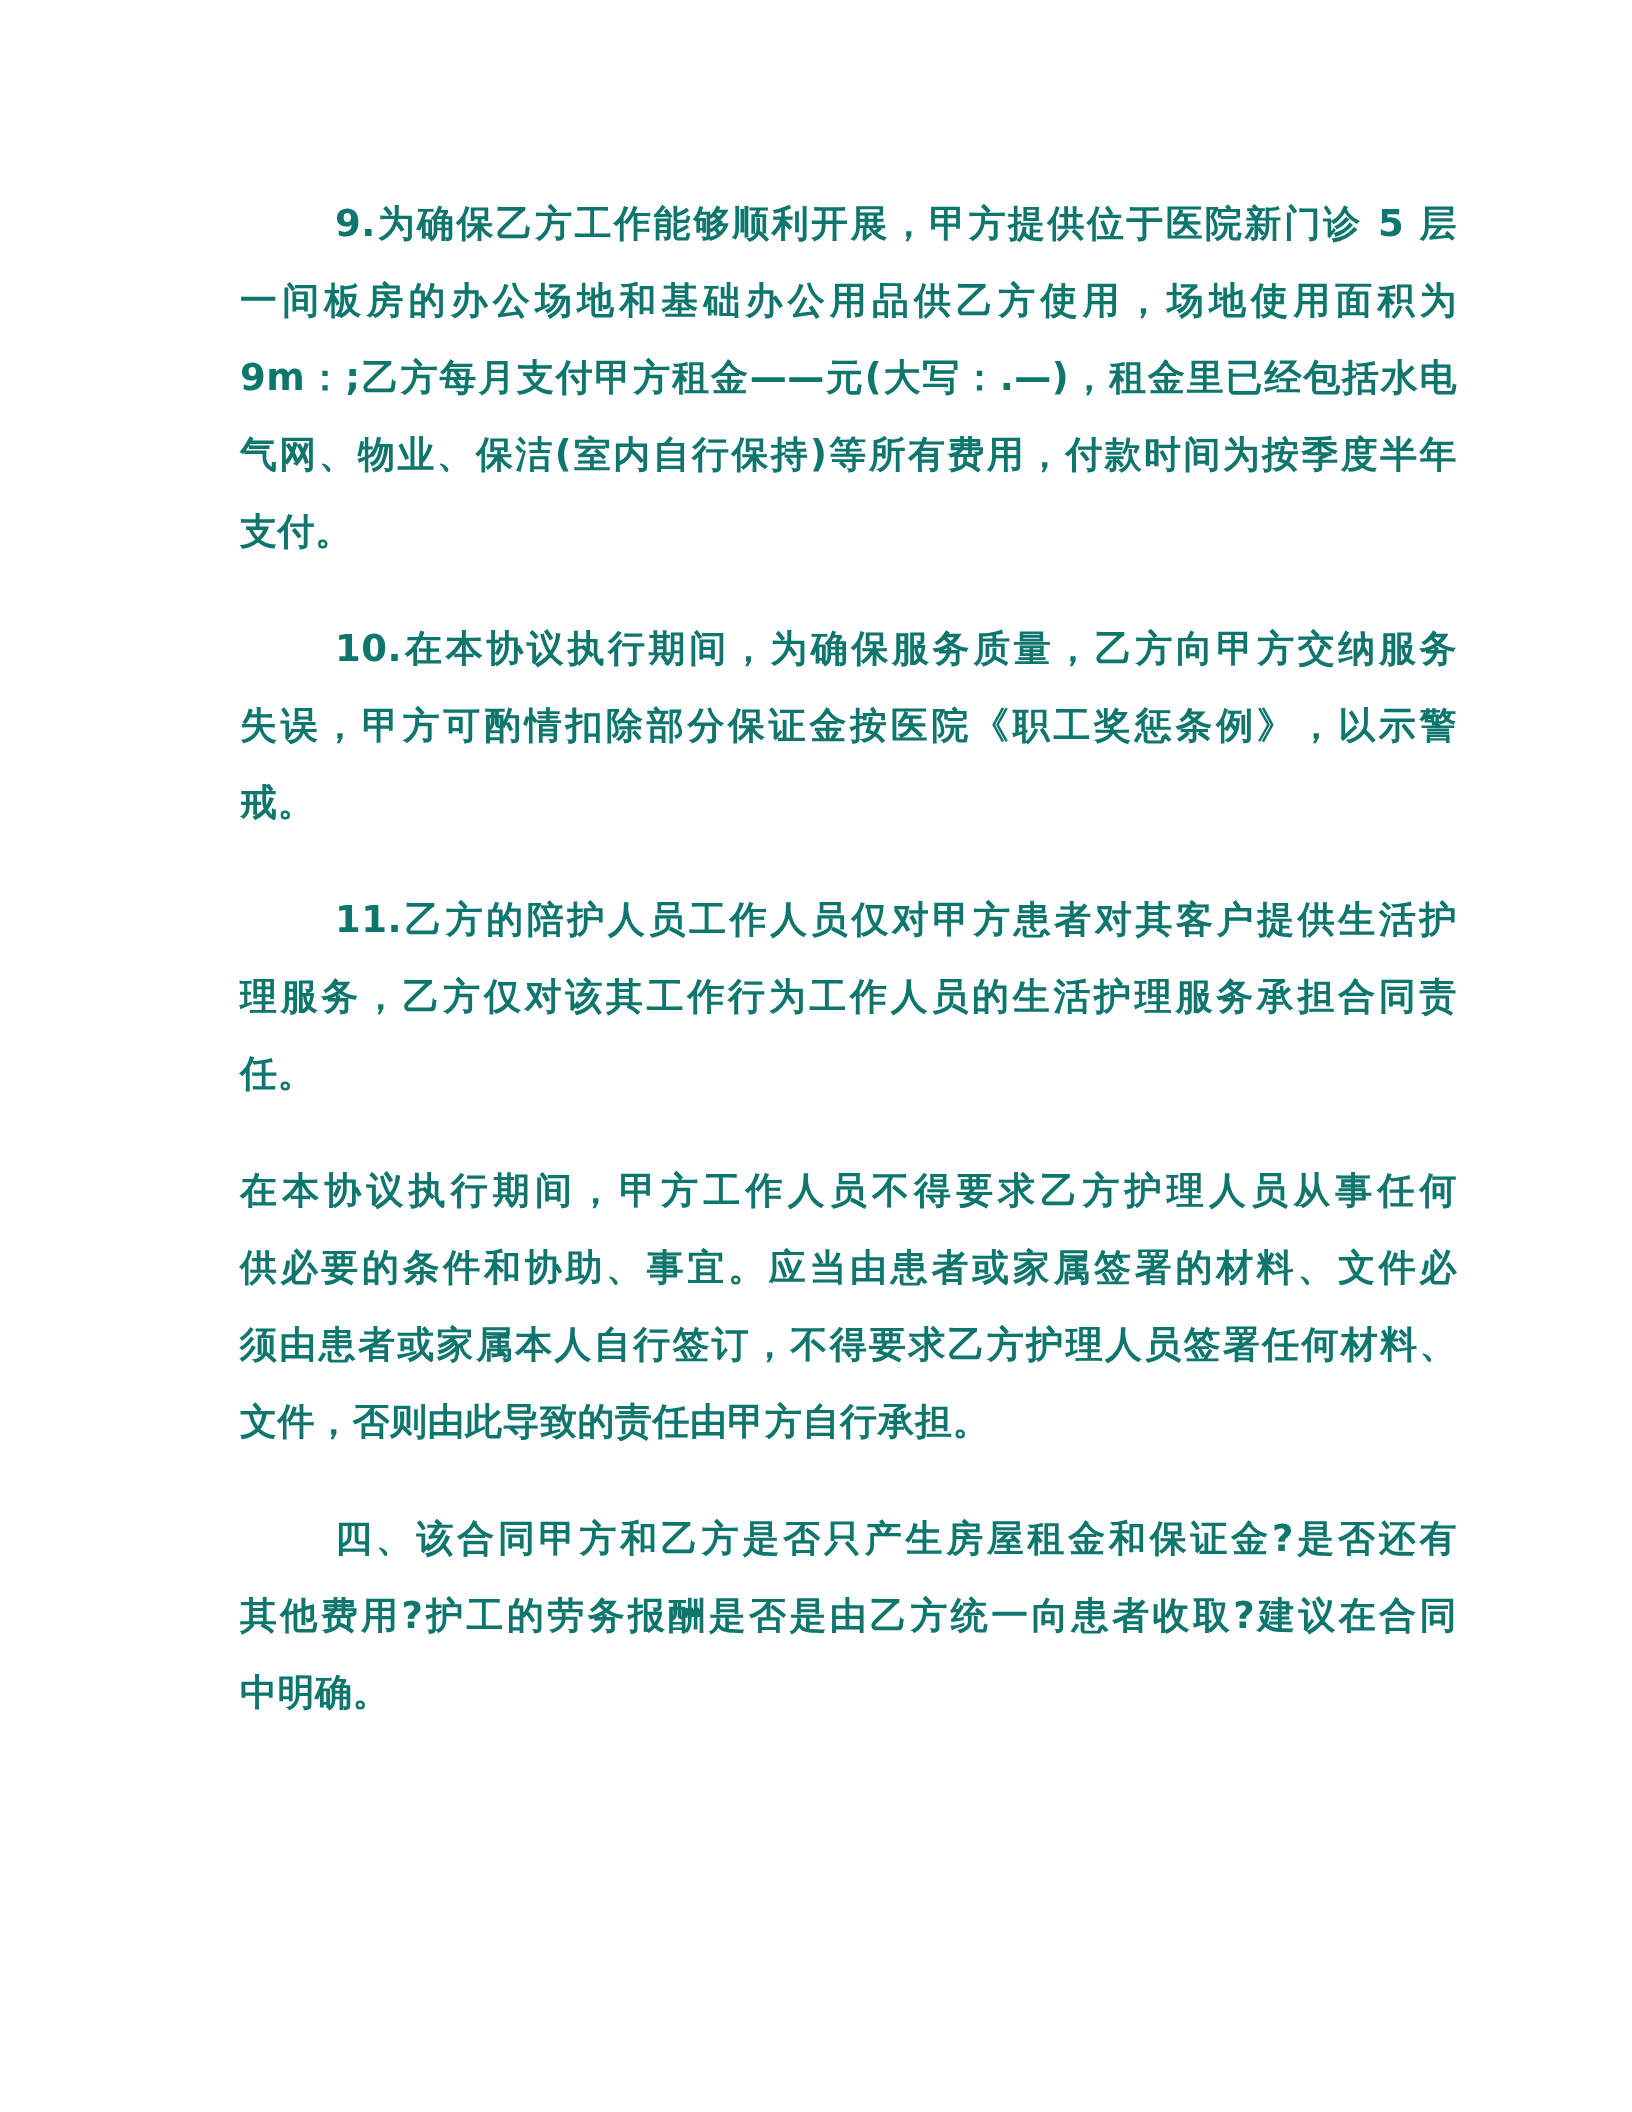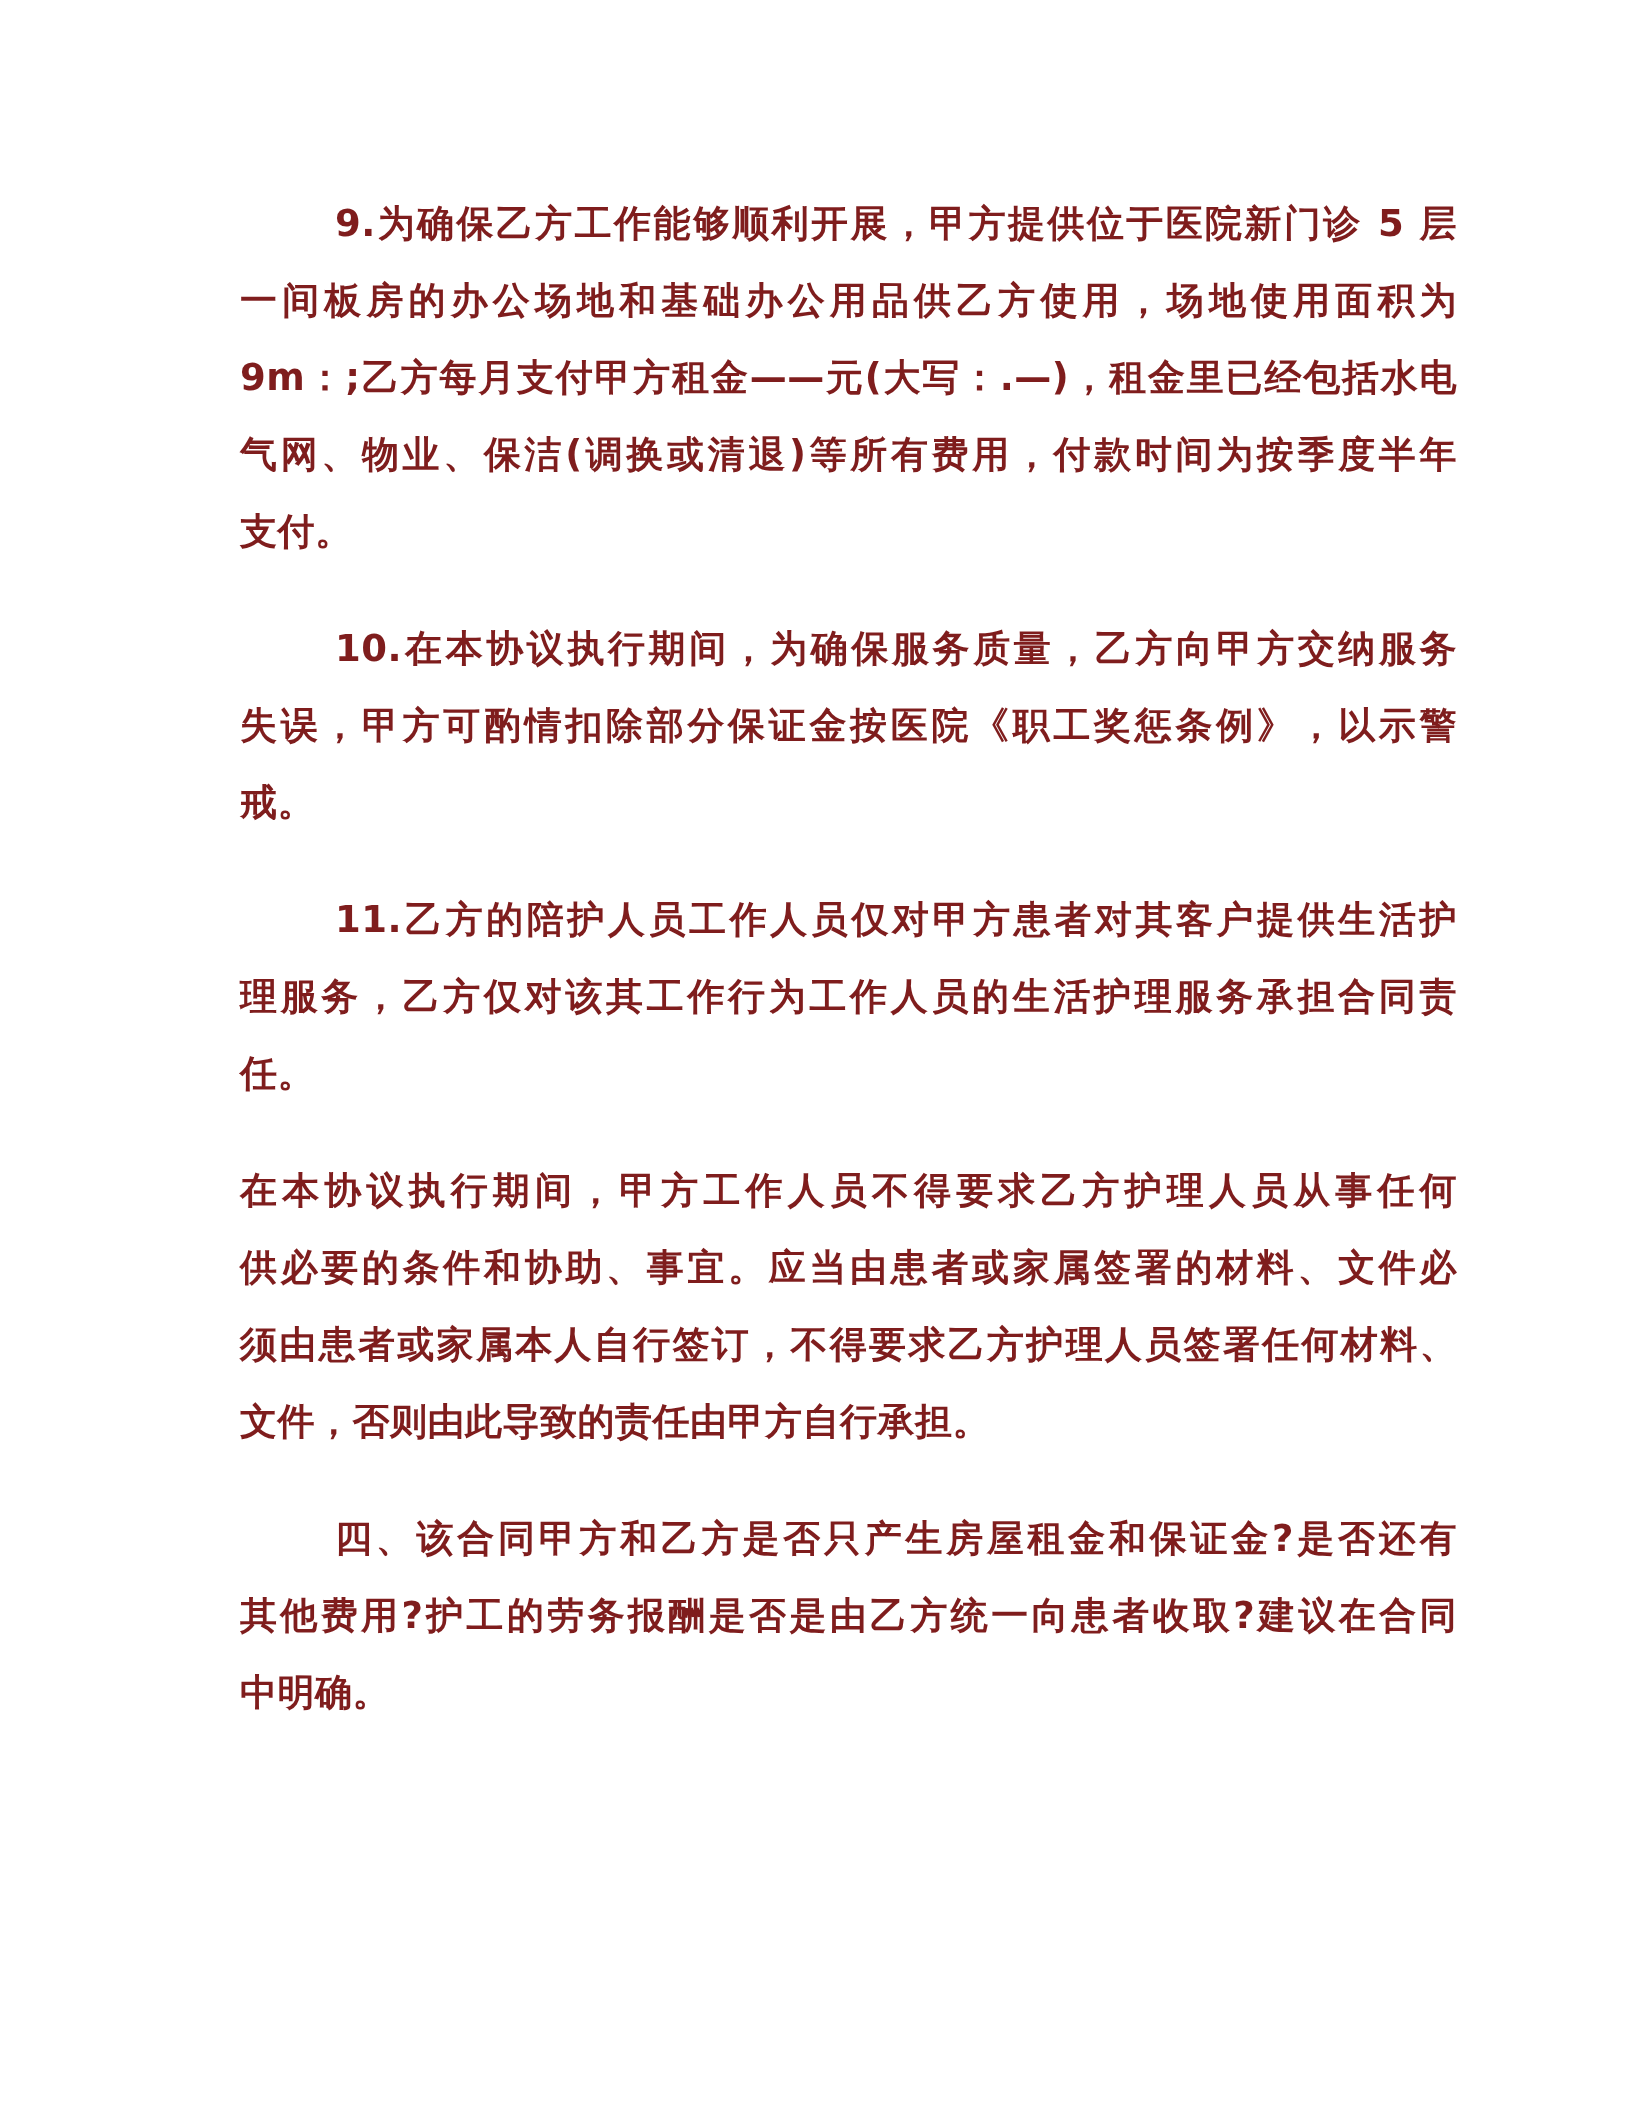--- a/index.html
+++ b/index.html
@@ -19,21 +19,21 @@
     height: 2112px;
     background: #ffffff;
     padding: 185px 175px 0 240px;
   }
   .para {
     margin: 0 0 40px 0;
   }
   .line {
     font-size: 37px;
     font-weight: 700;
-    color: #7f1d1d;
+    color: #0f766e;
     line-height: 77px;
     text-align: justify;
     text-align-last: justify;
     letter-spacing: 0.5px;
   }
   .line.first {
     text-indent: 95px;
   }
   .line.last {
     text-align: center;
@@ -42,21 +42,21 @@
 </style>
 </head>
 <body>
 
 <div class="page">
 
   <section class="para">
     <div class="line first">9.为确保乙方工作能够顺利开展，甲方提供位于医院新门诊 5 层</div>
     <div class="line">一间板房的办公场地和基础办公用品供乙方使用，场地使用面积为</div>
     <div class="line">9m：;乙方每月支付甲方租金——元(大写：.—)，租金里已经包括水电</div>
-    <div class="line">气网、物业、保洁(调换或清退)等所有费用，付款时间为按季度半年</div>
+    <div class="line">气网、物业、保洁(室内自行保持)等所有费用，付款时间为按季度半年</div>
     <div class="line last">支付。</div>
   </section>
 
   <section class="para">
     <div class="line first">10.在本协议执行期间，为确保服务质量，乙方向甲方交纳服务</div>
     <div class="line">失误，甲方可酌情扣除部分保证金按医院《职工奖惩条例》，以示警</div>
     <div class="line last">戒。</div>
   </section>
 
   <section class="para">

